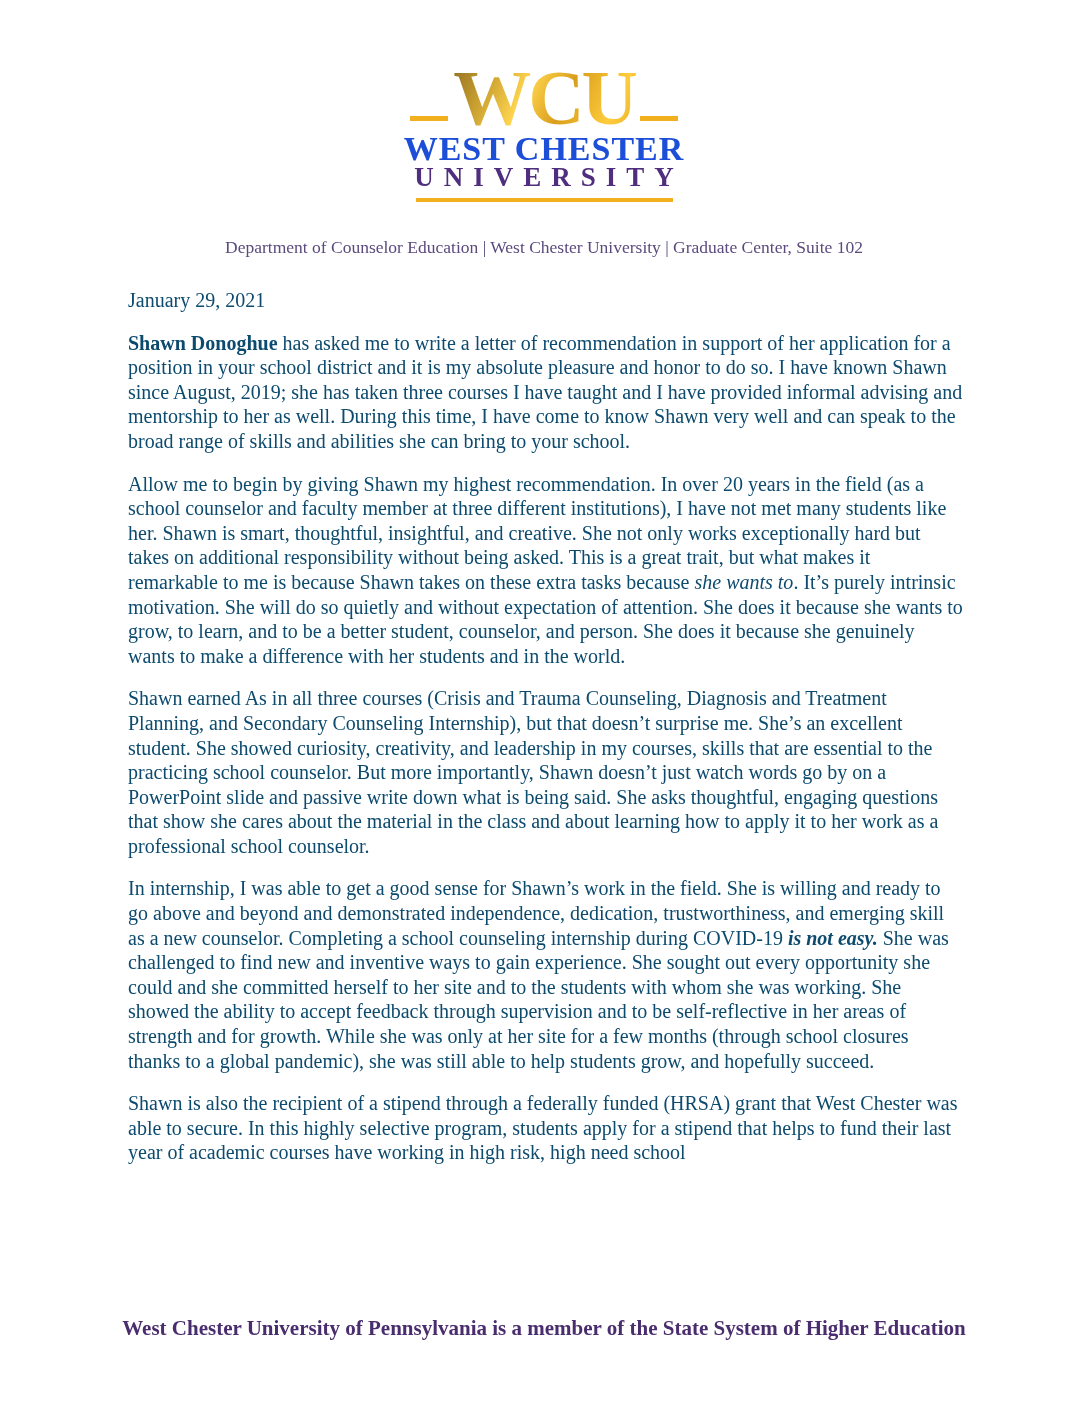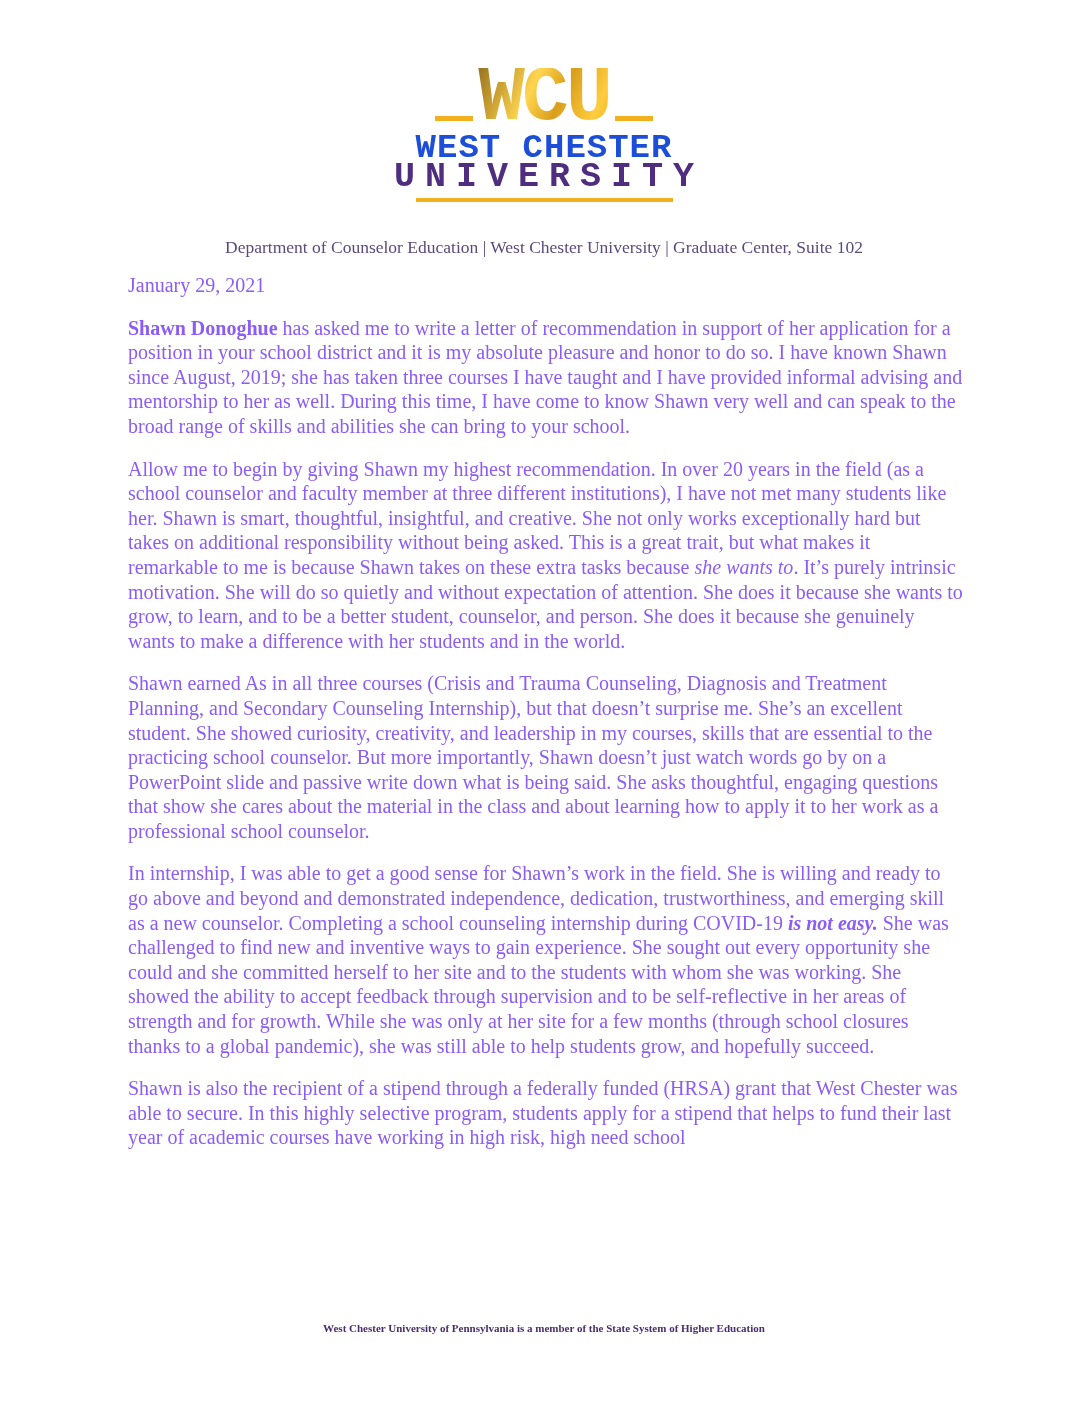--- a/index.html
+++ b/index.html
@@ -9,71 +9,71 @@
     width:1088px;
     height:1408px;
     background:#ffffff;
     overflow:hidden;
     font-family:"Liberation Serif", serif;
   }
 
   
   .logo-block {
     position:absolute; top:68px; left:0; width:100%;
-    display:flex; flex-direction:column; align-items:center;font-family:Liberation Mono, monospace;
+    display:flex; flex-direction:column; align-items:center;
   }
   .wcu-row { display:flex; align-items:flex-end; }
   .gold-rule { width:38px; height:5px; background:#F2B01E; margin-bottom:7px; }
   .wcu-acronym {
     font-weight:bold;
     font-size:78px;
     line-height:60px;
     letter-spacing:-3px;
     padding:0 5px;
     background:linear-gradient(115deg,#8f6c22 0%,#c2992d 18%,#ffd54f 40%,#d99f1c 60%,#ffcc3d 84%,#e8ae24 100%);
     -webkit-background-clip:text;
     background-clip:text;
     color:transparent;
   }
   .wc-name {
     color:#1d4ed8; font-weight:bold;
     font-size:34px; line-height:29px; letter-spacing:1px; margin-top:6px;
   }
   .univ-name {
     color:#4F2D7F; font-weight:bold;
-    font-size:35px; line-height:25px; letter-spacing:10px;
+    font-size:27px; line-height:25px; letter-spacing:10px;
     padding-left:10px; 
     margin-top:2px;
   }
   .gold-underline { width:257px; height:4px; background:#F2B01E; margin-top:8px; }
 
   
   .dept {
     position:absolute; top:202px; left:0; width:100%;
     text-align:center;
     color:#5B4A7E;
     font-size:17.5px; line-height:22.5px;margin-top:34px;
   }
 
   
   .content {
-    position:absolute; top:273px; left:128px; width:836px;
+    position:absolute; top:288px; left:128px; width:836px;
     font-size:20px; line-height:24.6px;
-    color:#8b5cf6;
+    color:#0c4a6e;
     text-align:left;
   }
   .content p { margin:0 0 18px 0; }
 
   
   .page-footer {
     position:absolute; top:1318px; left:0; width:100%;
     text-align:center;
     color:#4A2D6E;
     font-weight:bold;
-    font-size:11px; line-height:21px;
+    font-size:21px; line-height:21px;
   }
 </style>
 </head>
 <body>
 
 <div class="page">
 
   <div class="logo-block">
     <div class="wcu-row">
       <span class="gold-rule"></span>

